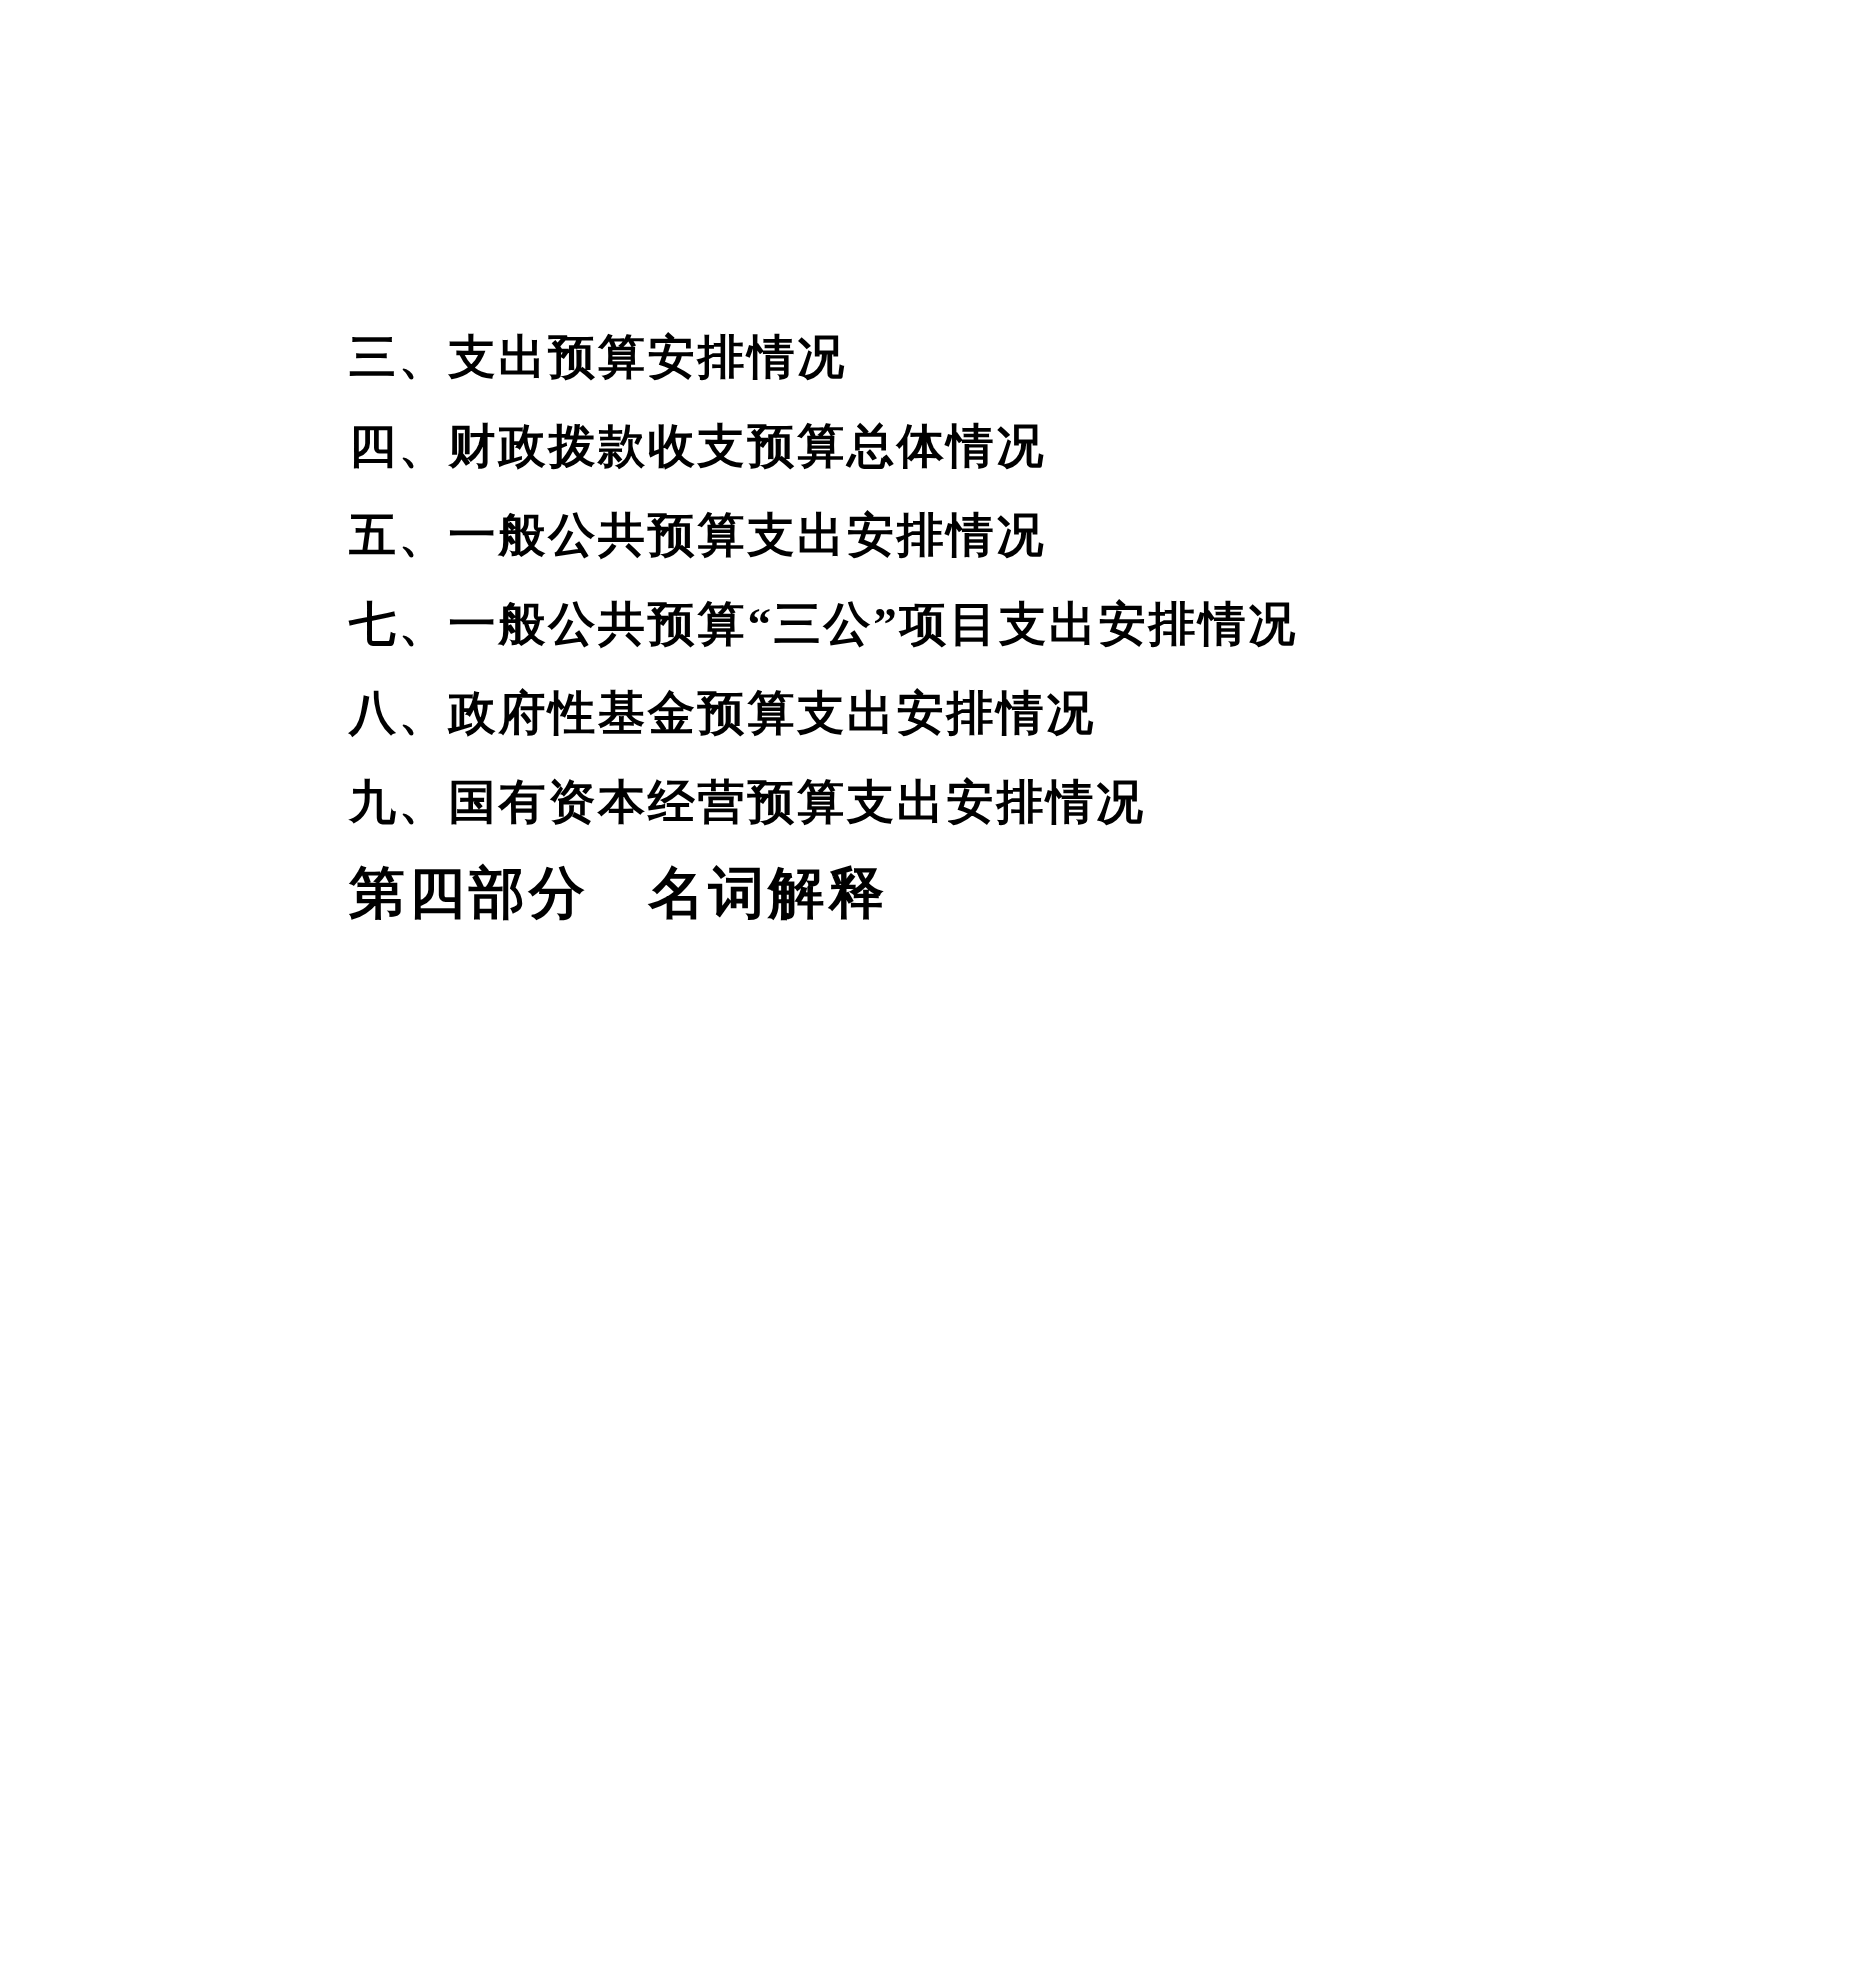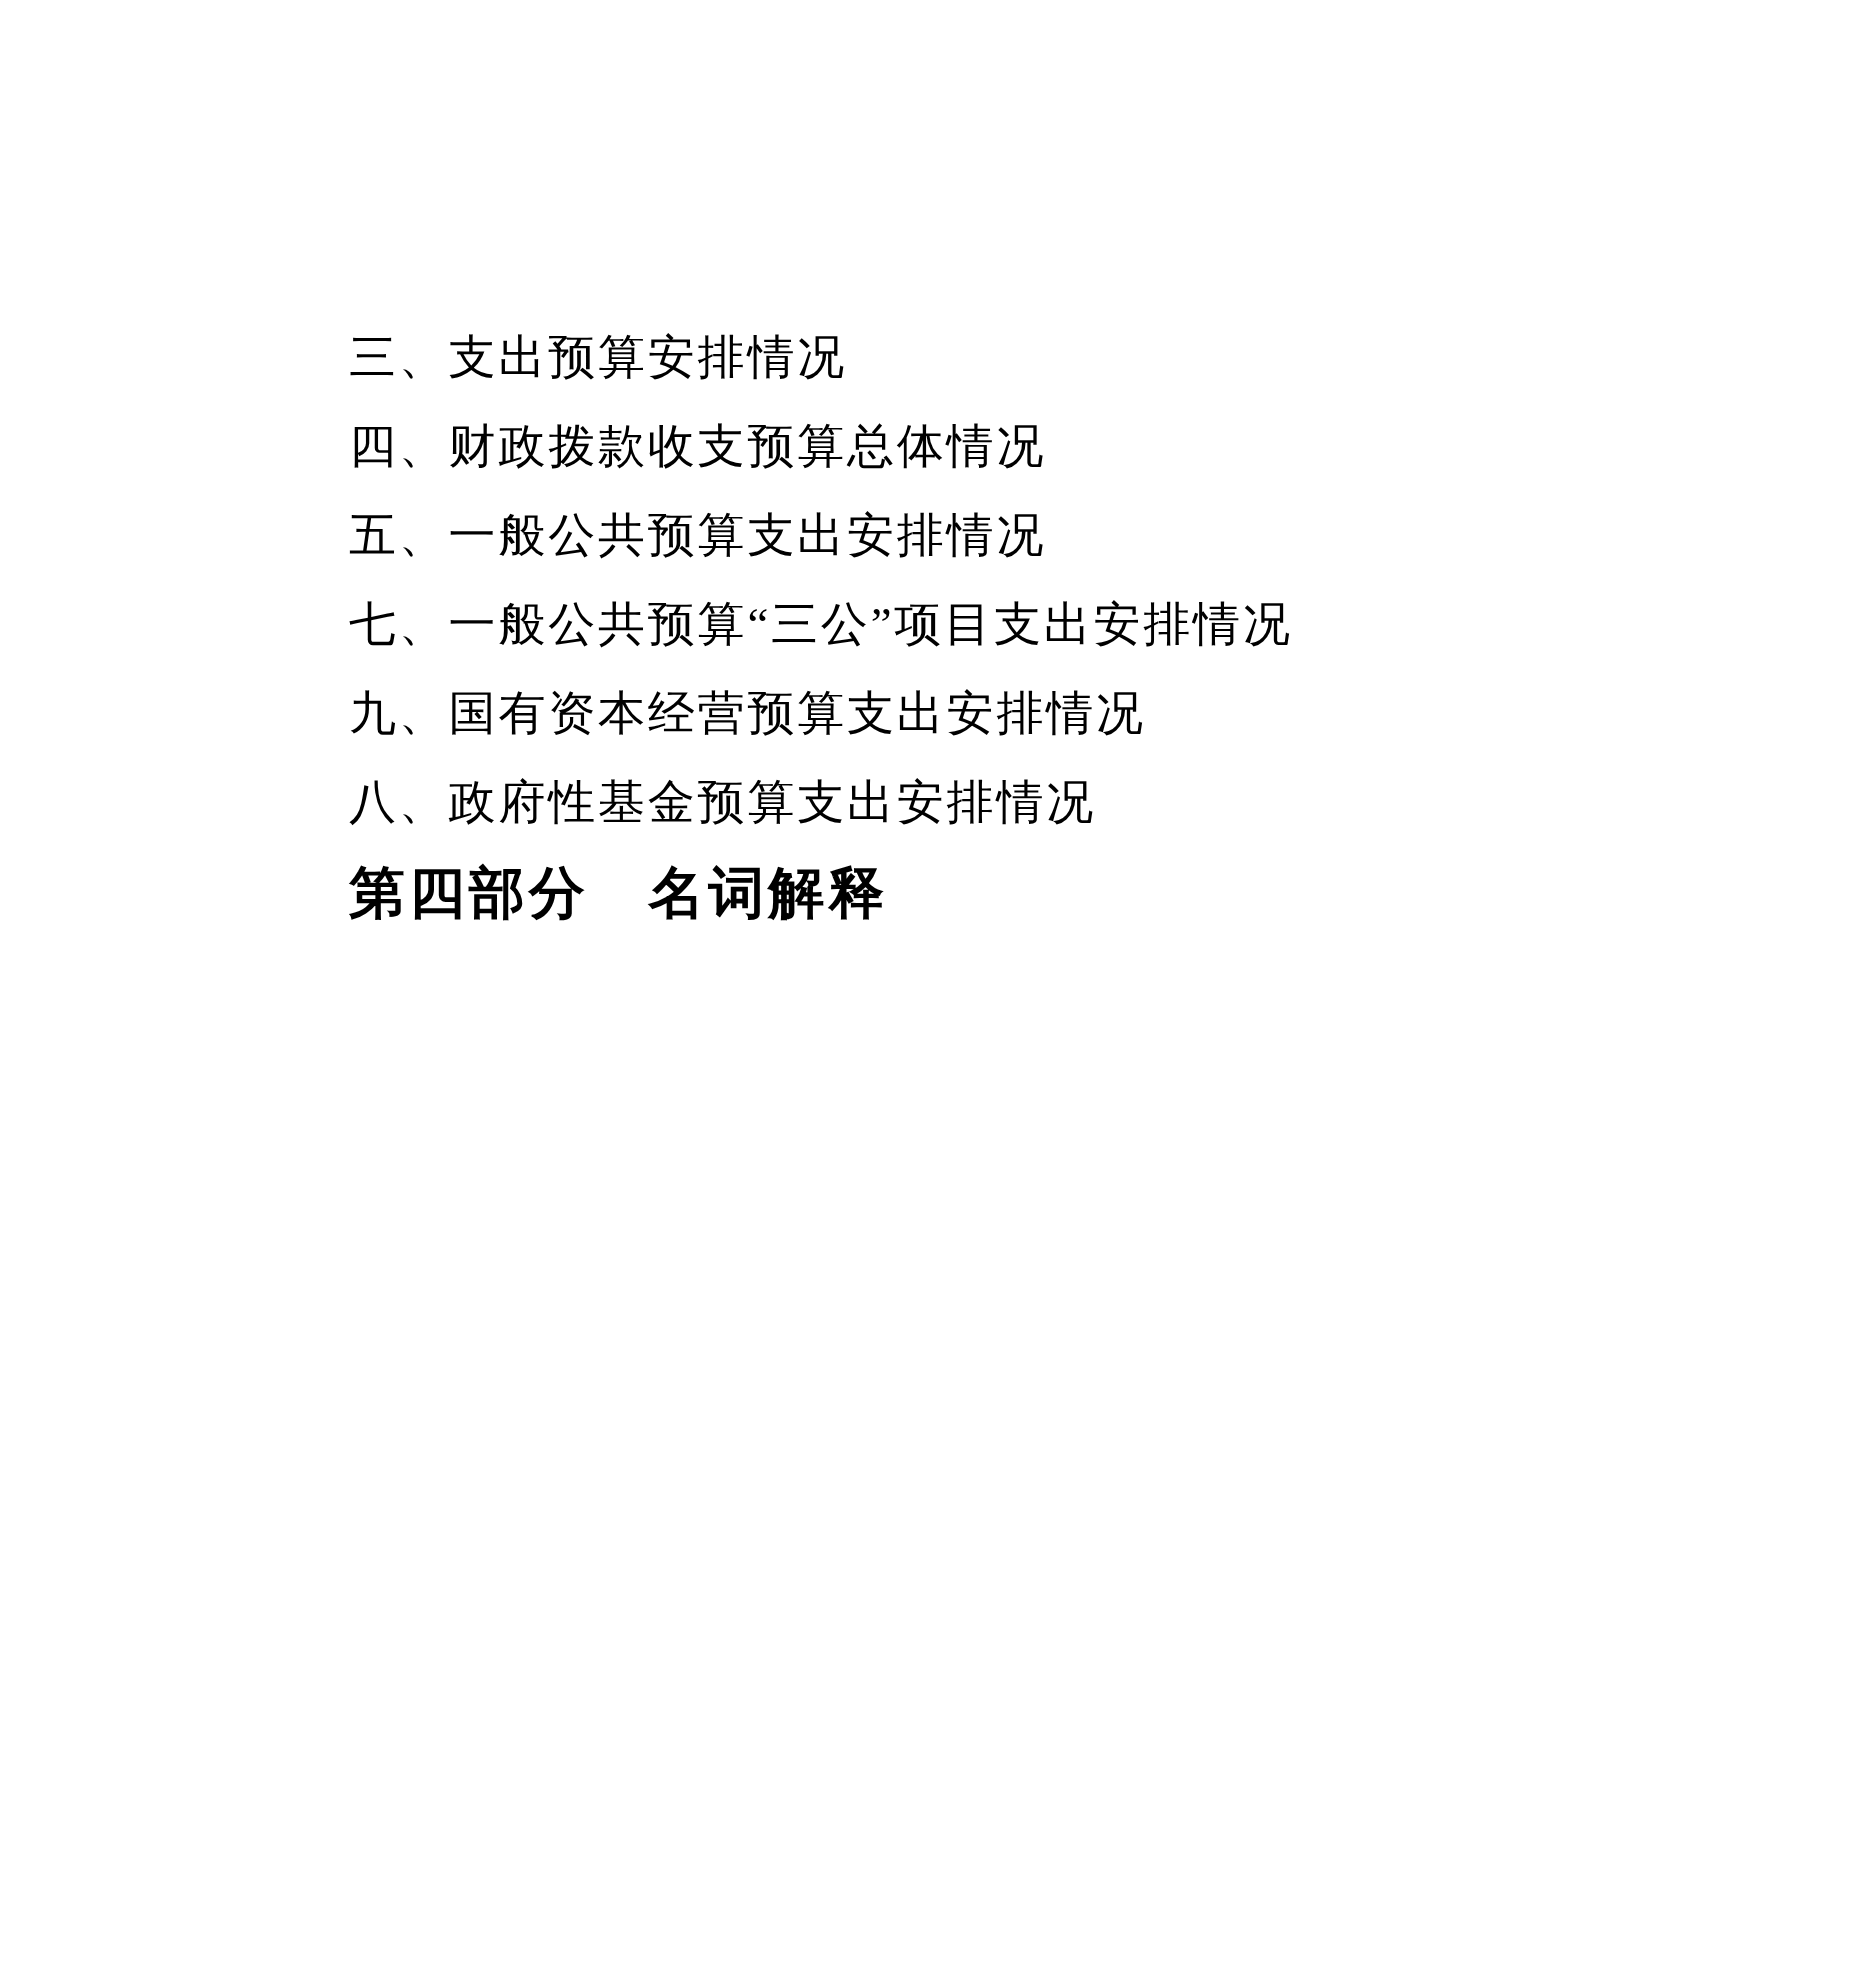--- a/index.html
+++ b/index.html
@@ -25,21 +25,21 @@
     width: 1376px;
   }
 
   .toc-item {
     font-family: "Liberation Serif", serif;
     font-size: 47px;
     line-height: 89px;
     letter-spacing: 2.8px;
     color: #000000;
     white-space: nowrap;
-    font-weight: normal;
+    font-weight: bold;
   }
 
   .section-heading {
     font-family: "Liberation Sans", sans-serif;
     font-weight: bold;
     font-size: 56px;
     line-height: 92px;
     letter-spacing: 3.9px;
     color: #000000;
     white-space: nowrap;
@@ -48,19 +48,19 @@
 </head>
 <body>
 
 <div class="page">
 
   <div class="toc">
     <p class="toc-item">三、支出预算安排情况</p>
     <p class="toc-item">四、财政拨款收支预算总体情况</p>
     <p class="toc-item">五、一般公共预算支出安排情况</p>
     <p class="toc-item">七、一般公共预算“三公”项目支出安排情况</p>
+    <p class="toc-item">八、政府性基金预算支出安排情况</p>
     <p class="toc-item">九、国有资本经营预算支出安排情况</p>
-    <p class="toc-item">八、政府性基金预算支出安排情况</p>
     <p class="section-heading">第四部分　名词解释</p>
   </div>
 
 </div>
 
 
 </body></html>

